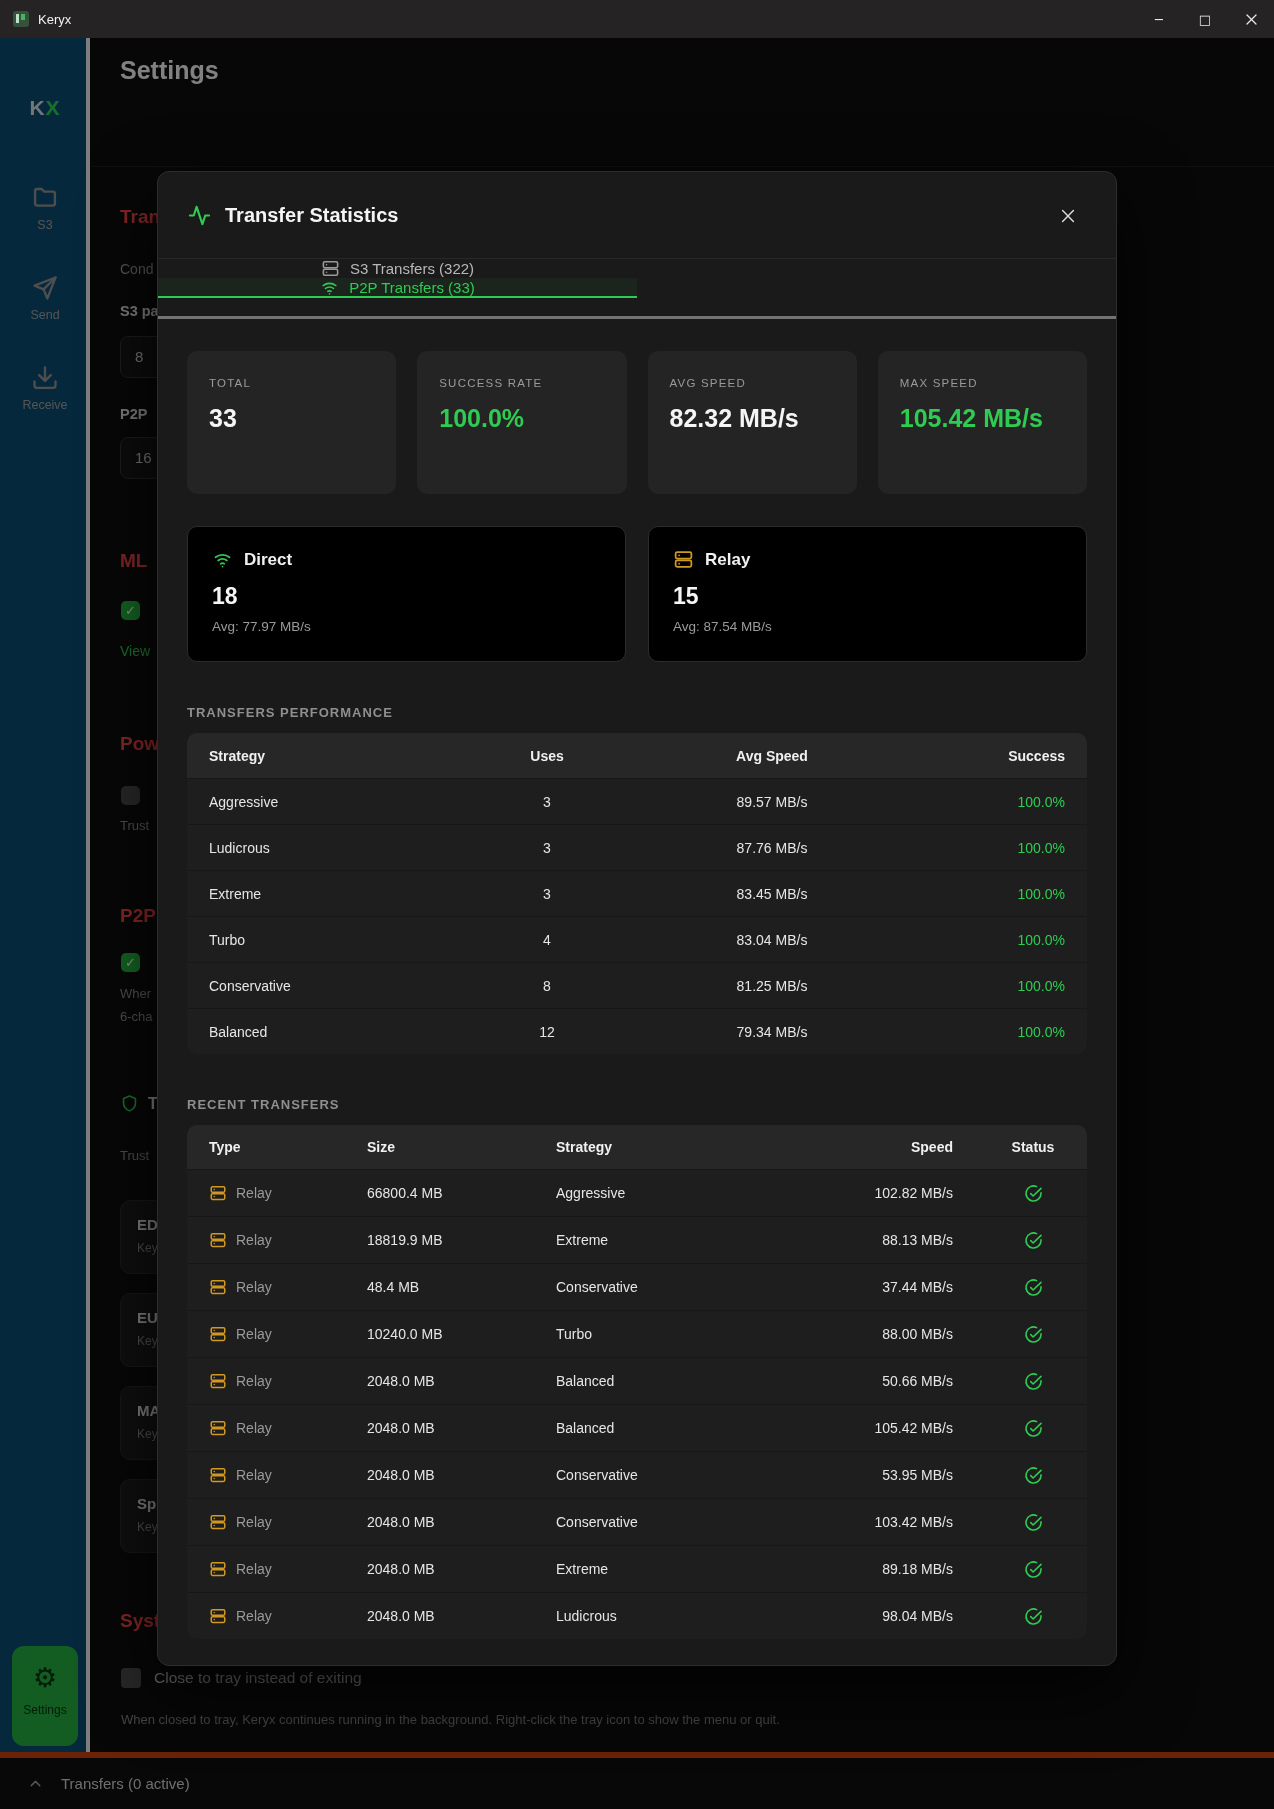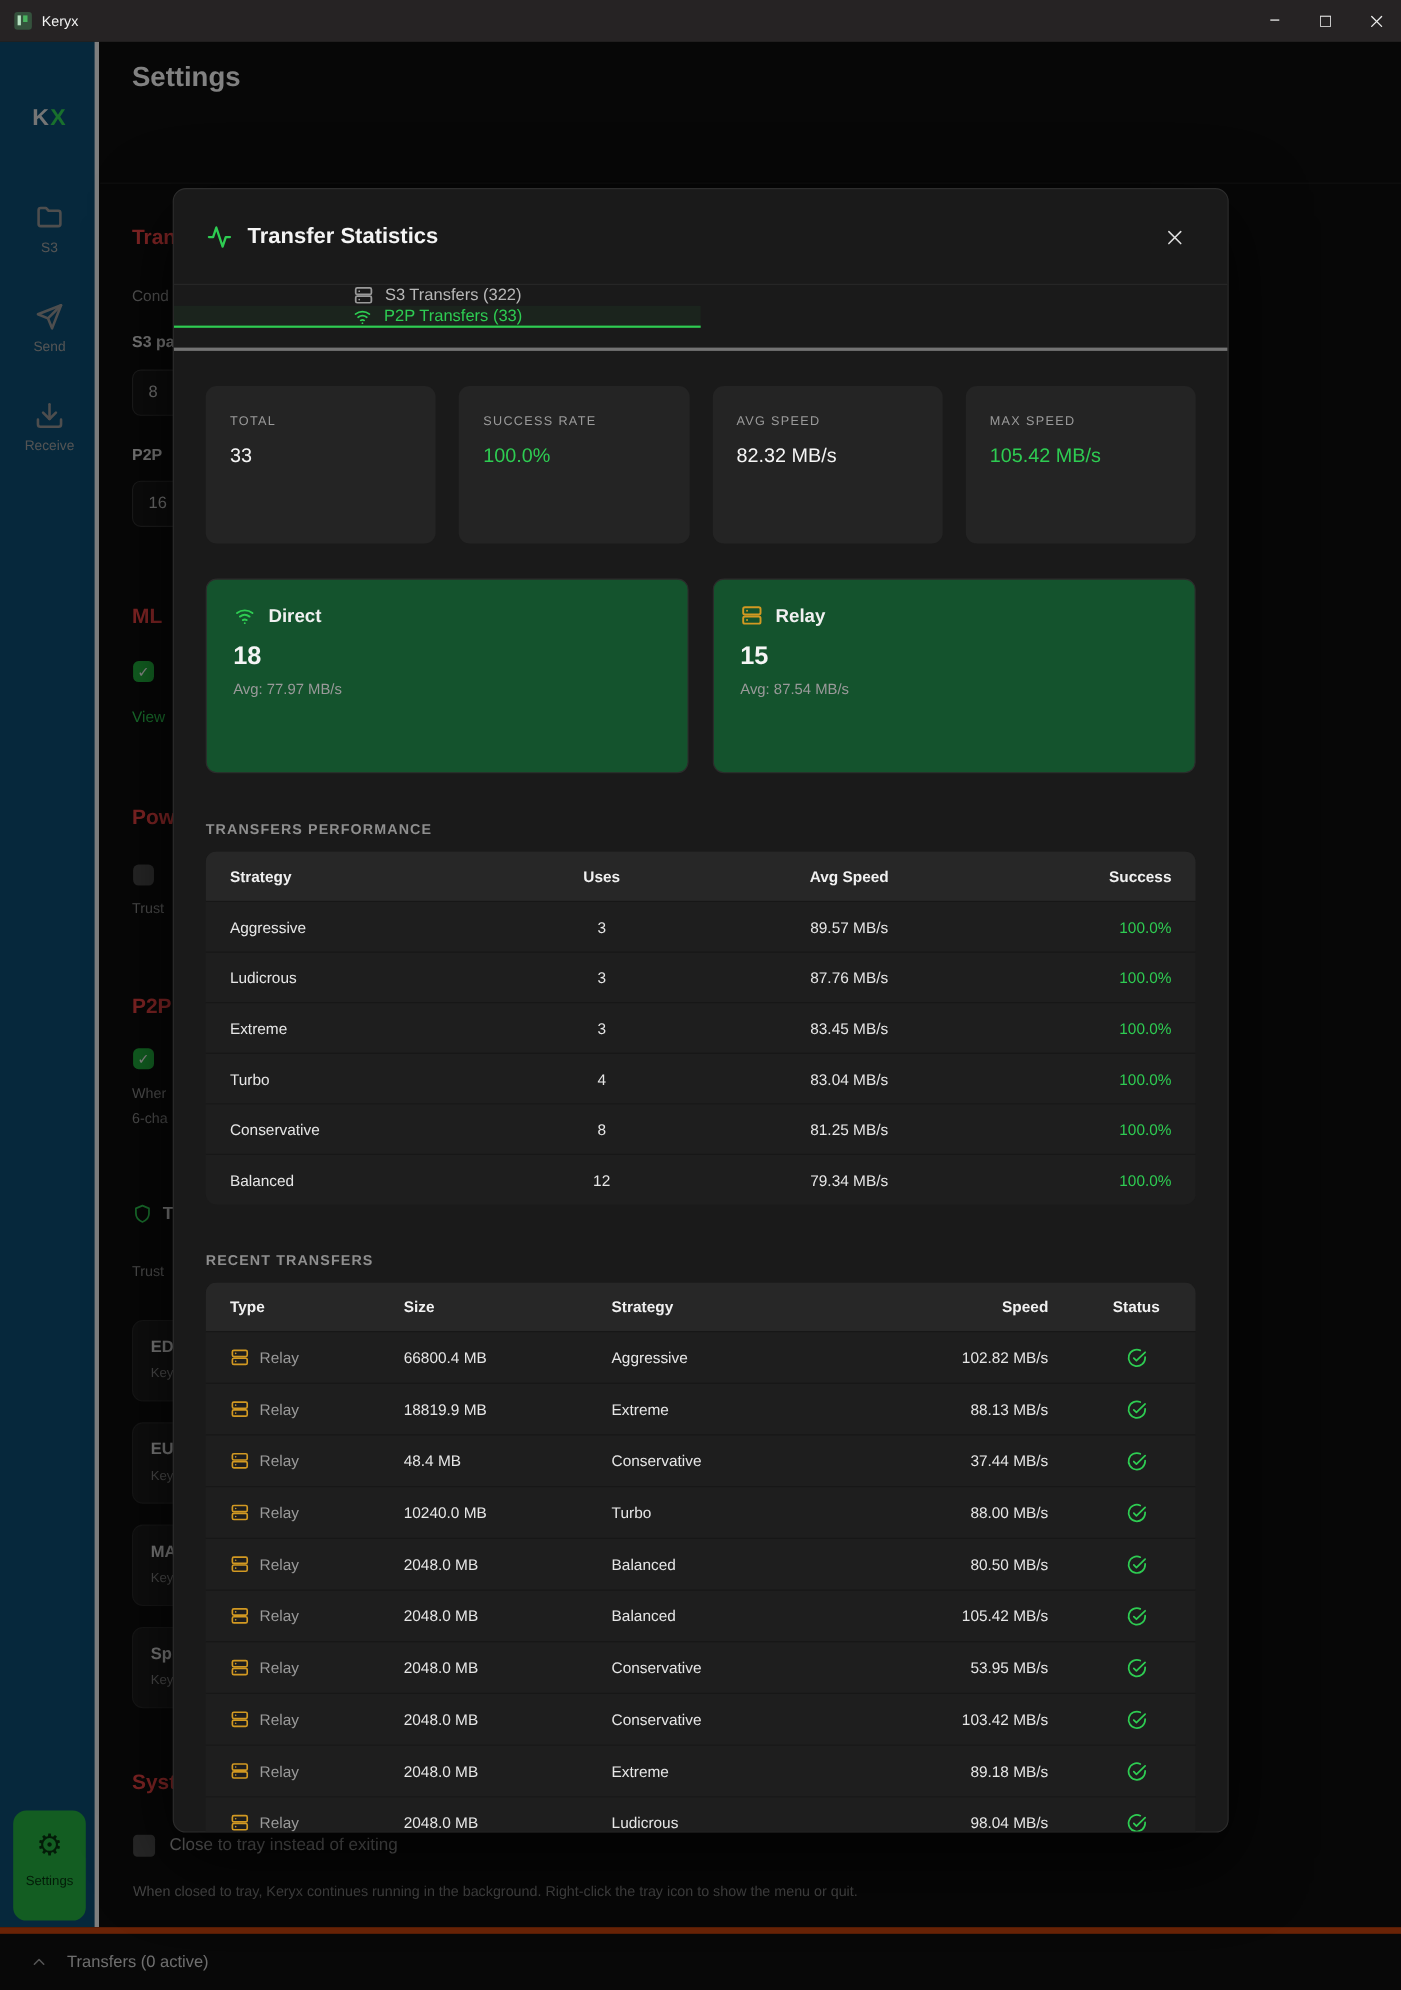--- a/index.html
+++ b/index.html
@@ -96,25 +96,25 @@
   .m-tab .ic { color:#9a9a9a; }
   .m-tab.active { color:#2ecc52; background:rgba(46,204,82,0.06); }
   .m-tab.active .ic { color:#2ecc52; }
   .m-tab.active::after { content:""; position:absolute; left:0; right:0; bottom:-1px; height:2px; background:#2ecc52; }
 
   .modal-body { padding:32px 29px 0 29px; }
 
   .stats-row { display:flex; gap:21px; }
   .stat-card { flex:1; height:143px; background:#242424; border-radius:10px; padding:26px 22px; }
   .stat-label { font-size:11.5px; letter-spacing:1.2px; color:#9a9a9a; }
-  .stat-value { margin-top:14px; font-size:18px; font-weight:normal; color:#f5f5f5; line-height:1.25; }
+  .stat-value { margin-top:14px; font-size:25px; font-weight:bold; color:#f5f5f5; line-height:1.25; }
   .stat-card:nth-child(2) .stat-value, .stat-card:nth-child(4) .stat-value { color:#2ecc52; }
 
   .modes-row { display:flex; gap:22px; margin-top:32px; }
-  .mode-card { flex:1; height:177px; background:#14532d; border:1px solid #2c2c2c;
+  .mode-card { flex:1; height:136px; background:#000000; border:1px solid #2c2c2c;
     border-radius:10px; padding:22px 24px; }
   .mode-head { display:flex; align-items:center; gap:11px; font-size:17px; font-weight:600; color:#f0f0f0; }
   .mode-head .ic.green { color:#2ecc52; } .mode-head .ic.amber { color:#d29922; }
   .mode-count { margin-top:13px; font-size:23px; font-weight:bold; color:#f5f5f5; }
   .mode-avg { margin-top:9px; font-size:13.5px; color:#9a9a9a; }
 
   .section-label { margin-top:43px; font-size:13px; font-weight:600; letter-spacing:1px; color:#8f8f8f; }
   .tbl { margin-top:13px; background:#1e1e1e; border-radius:10px; overflow:hidden; }
   .trow { display:flex; align-items:center; }
   .tbl .thead { background:#272727; font-weight:600; color:#f0f0f0; font-size:14px; }
@@ -511,21 +511,21 @@
           </div>
             <div class="trow">
             <div class="col-type">
               <svg class="ic" width="18" height="18">
                   <use href="#i-server"></use>
                 </svg>
               <span class="type-txt">Relay</span>
             </div>
             <div class="col-size">2048.0 MB</div>
             <div class="col-strat">Balanced</div>
-            <div class="col-speed">80.50 MB/s</div>
+            <div class="col-speed">50.66 MB/s</div>
             <div class="col-stat">
               <svg class="ic" width="19" height="19" style="display:inline-block;vertical-align:middle">
                   <use href="#i-check-circle"></use>
                 </svg>
             </div>
           </div>
             <div class="trow">
             <div class="col-type">
               <svg class="ic" width="18" height="18">
                   <use href="#i-server"></use>

